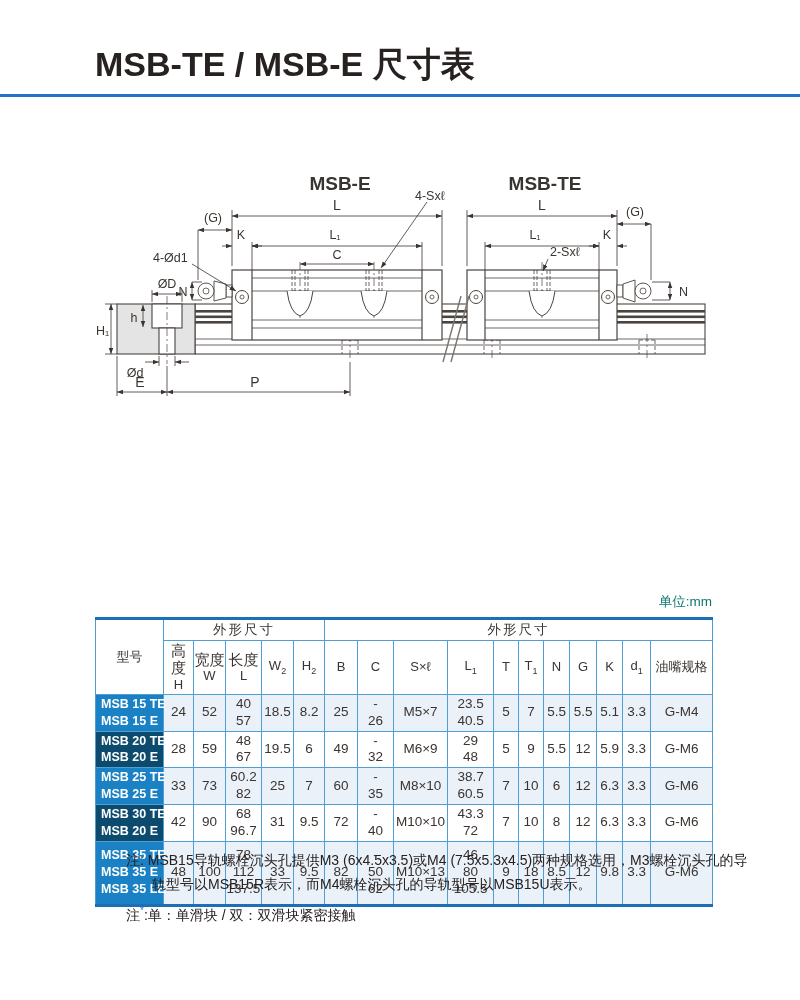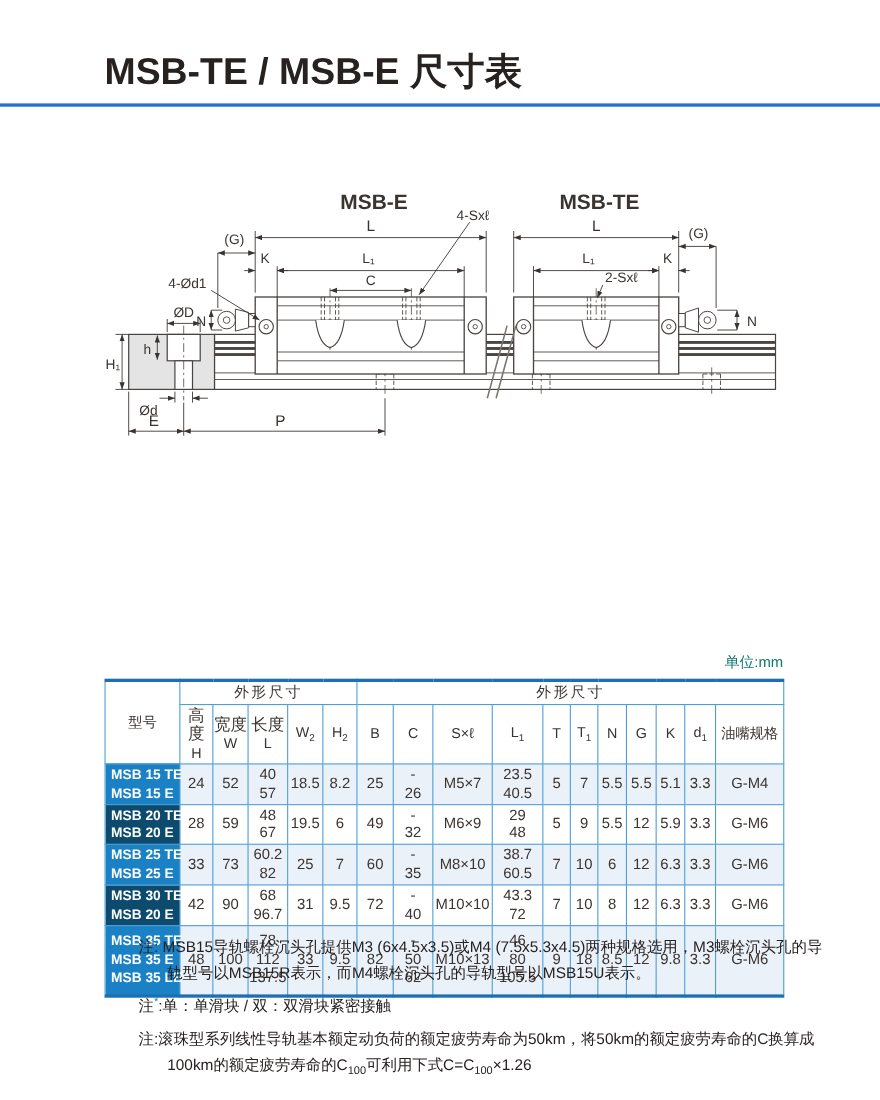--- a/index.html
+++ b/index.html
@@ -417,14 +417,13 @@
         <td>9.8</td>
         <td>3.3</td>
         <td>G-M6</td>
       </tr>
     </tbody>
 </table>
 
 <div class="notes">
   <p><span>注:</span><span> MSB15导轨螺栓沉头孔提供M3 (6x4.5x3.5)或M4 (7.5x5.3x4.5)两种规格选用，M3螺栓沉头孔的导轨型号以MSB15R表示，而M4螺栓沉头孔的导轨型号以MSB15U表示。</span></p>
   <p><span>注</span><sup>*</sup><span>:单：单滑块 / 双：双滑块紧密接触</span></p>
-  <p><span>注:</span><span>滚珠型系列线性导轨基本额定动负荷的额定疲劳寿命为50km，将50km的额定疲劳寿命的C换算成100km的额定疲劳寿命的C</span><sub>100</sub><span>可利用下式C=C</span><sub>100</sub><span>×1.26</span></p>
 </div>
 
 </body></html>

